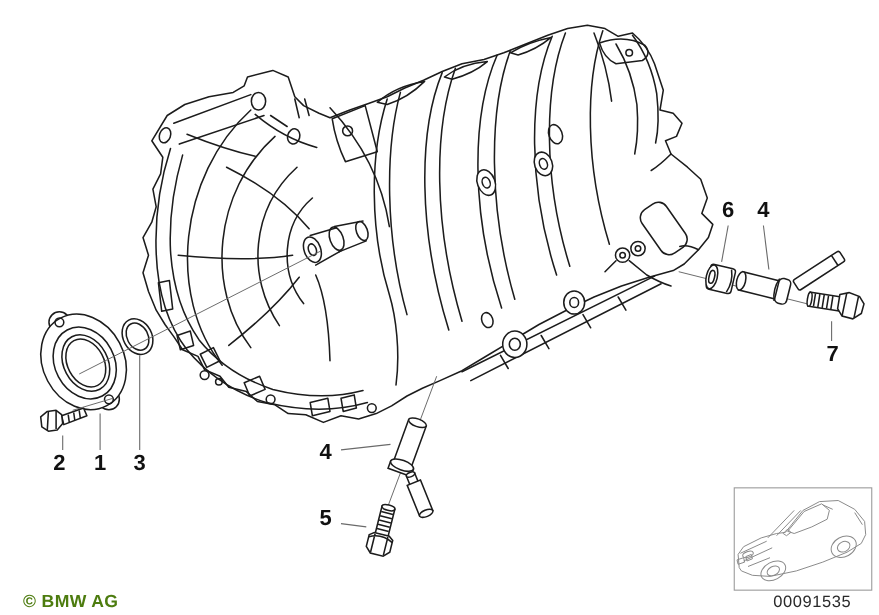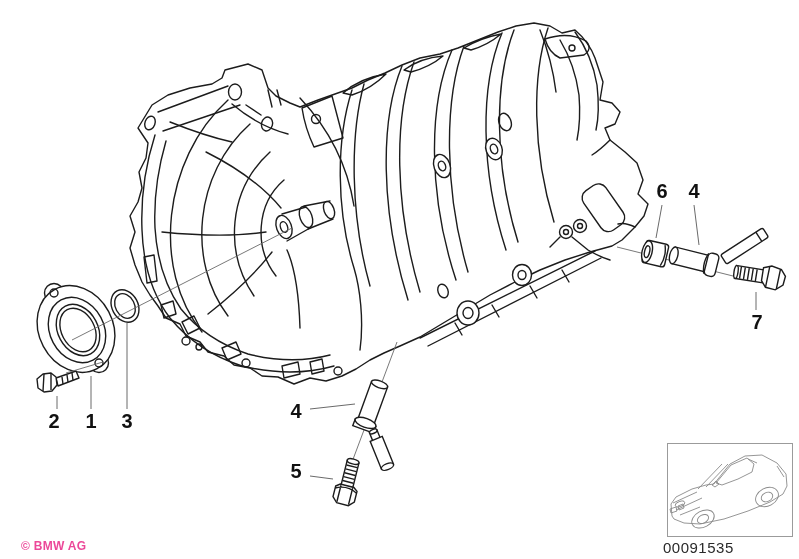--- a/index.html
+++ b/index.html
@@ -7,25 +7,25 @@
     position:relative;width:799px;height:559px;background:#fff;
     font-family:"Liberation Sans", sans-serif;overflow:hidden;
   }
   .stage svg{position:absolute;left:0;top:0;}
   .callout{
     position:absolute;transform:translate(-50%,-50%);
     font-size:20px;font-weight:bold;color:#111;line-height:1;
     cursor:pointer;user-select:none;
   }
   .copyright{
-    position:absolute;left:21px;top:539px;font-size:12px;font-weight:bold;
-    color:#ec4899;letter-spacing:.3px;
+    position:absolute;left:21px;top:539px;font-size:16px;font-weight:bold;
+    color:#4d7c0f;letter-spacing:.3px;
   }
   .diagram-number{
-    position:absolute;left:663px;top:539px;font-size:15px;color:#2a2a2a;
+    position:absolute;left:703px;top:539px;font-size:15px;color:#2a2a2a;
     letter-spacing:.5px;
   }
 </style>
 </head>
 <body>
 
 <div class="stage">
 
   <svg width="799" height="559" viewBox="0 0 799 559">
 

